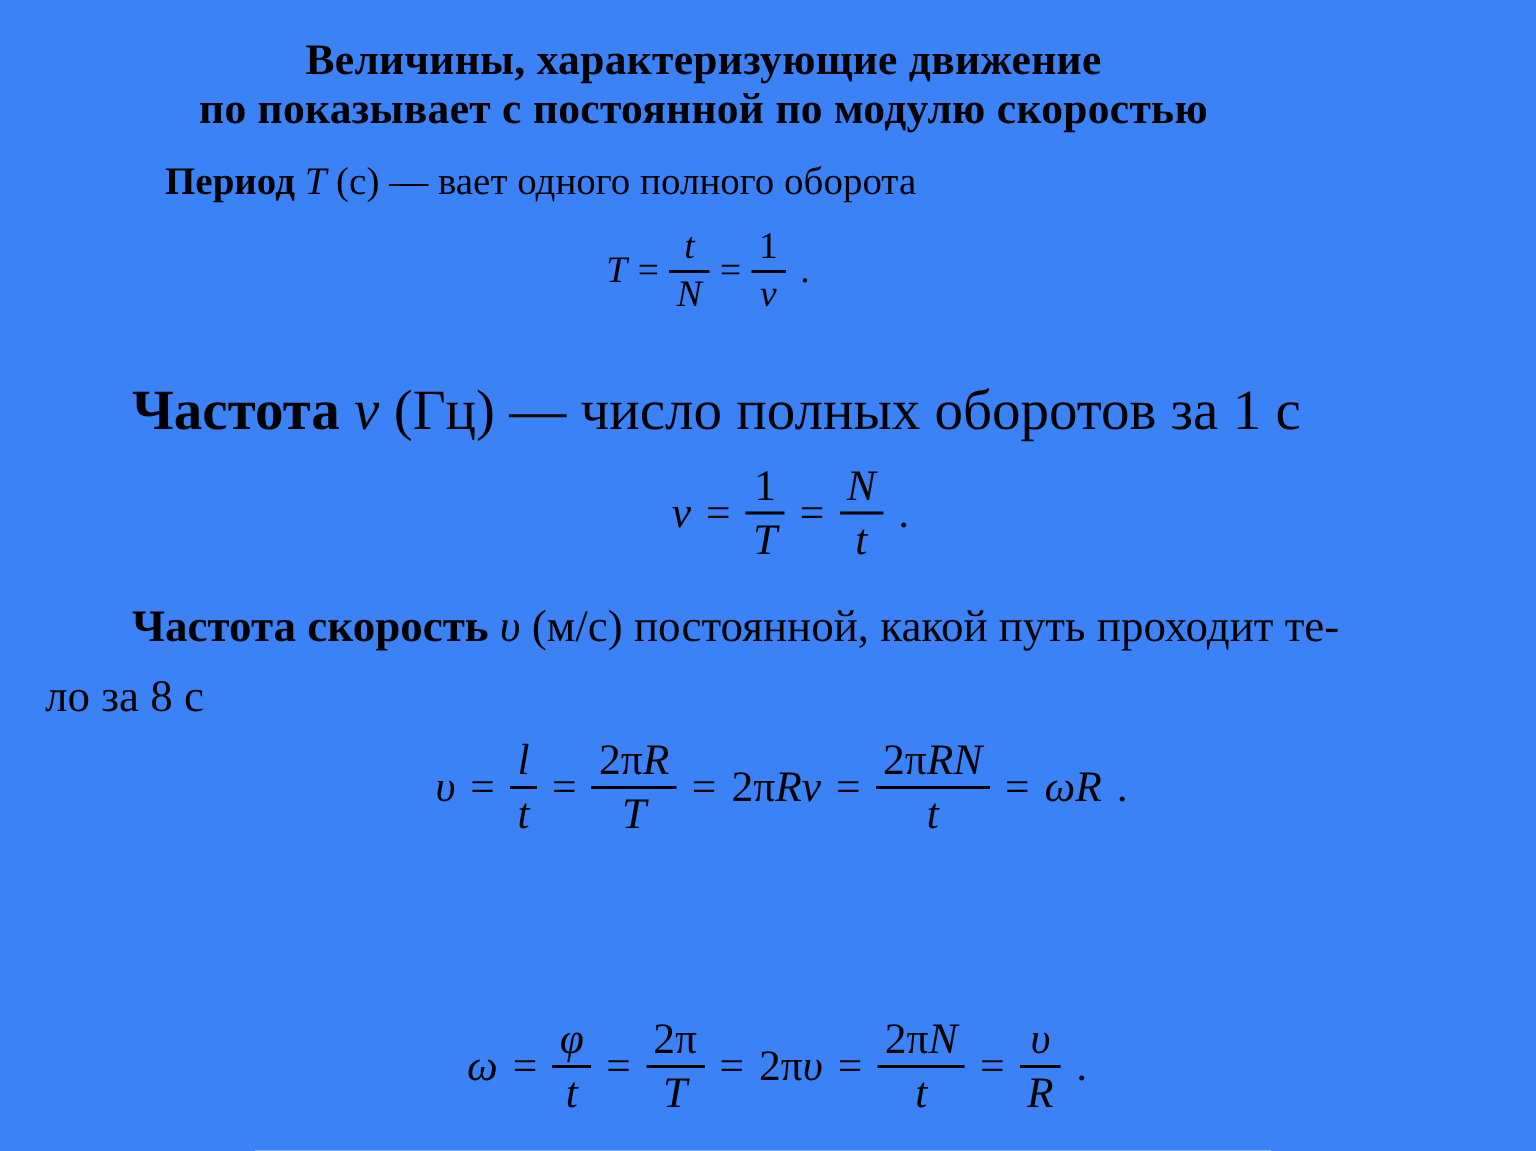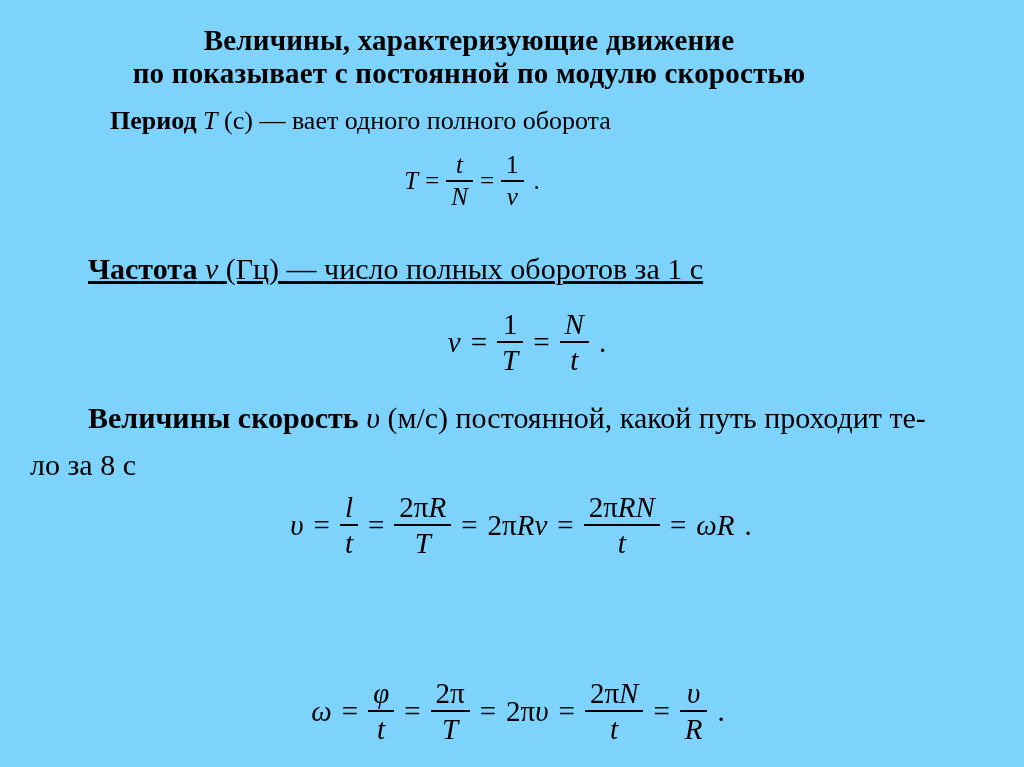--- a/index.html
+++ b/index.html
@@ -5,40 +5,40 @@
   * { margin: 0; padding: 0; box-sizing: border-box; }
   html, body { background: #ffffff; }
   body {
     position: relative;
     width: 1024px;
     height: 767px;
     overflow: hidden;
     font-family: "Liberation Serif", serif;
     color: #000000;
   }
-  .page { position: absolute; inset: 0; background: #7dd3fc; }
+  .page { position: absolute; inset: 0; background: #3b82f6; }
 
   
   .title {
     position: absolute;
     top: 24px; left: 0;
     width: 938px;
     text-align: center;
     font-weight: bold;
     font-size: 29px;
     line-height: 33px;
     letter-spacing: 0.2px;
   }
 
   
   .para { position: absolute; white-space: nowrap; }
   .para .term { font-weight: bold; margin-top: 32px; }
   .it { font-style: italic; }
   .para-period { top: 106px; left: 110px; font-size: 26px; }
-  .para-freq   { top: 252px; left: 88px;  font-size: 30px; text-decoration: underline; }
+  .para-freq   { top: 252px; left: 88px;  font-size: 38px; }
   .para-linear { top: 394px; left: 30px;  font-size: 30px; line-height: 47px; }
   .para-angular{ top: 581px; left: 30px;  font-size: 30px; line-height: 47px; }
   .indent { display: inline-block; width: 58px; }
 
   
   .formula {
     position: absolute;
     display: flex;
     align-items: center;
     justify-content: center;
@@ -108,21 +108,21 @@
       </span>
     <span class="eq">=</span>
     <span class="frac">
         <span class="num it">N</span>
         <span class="den it">t</span>
       </span>
     <span class="dot">.</span>
   </div>
 
   <p class="para para-linear">
-    <span class="indent"></span><span class="term">Величины скорость</span>
+    <span class="indent"></span><span class="term">Частота скорость</span>
     <span class="it">υ</span>
     <span>(м/с) постоянной, какой путь проходит те-</span><br><span>ло за 8 с</span>
   </p>
 
   <div class="formula formula-linear">
     <span class="it">υ</span>
     <span class="eq">=</span>
     <span class="frac">
         <span class="num it">l</span>
         <span class="den it">t</span>

